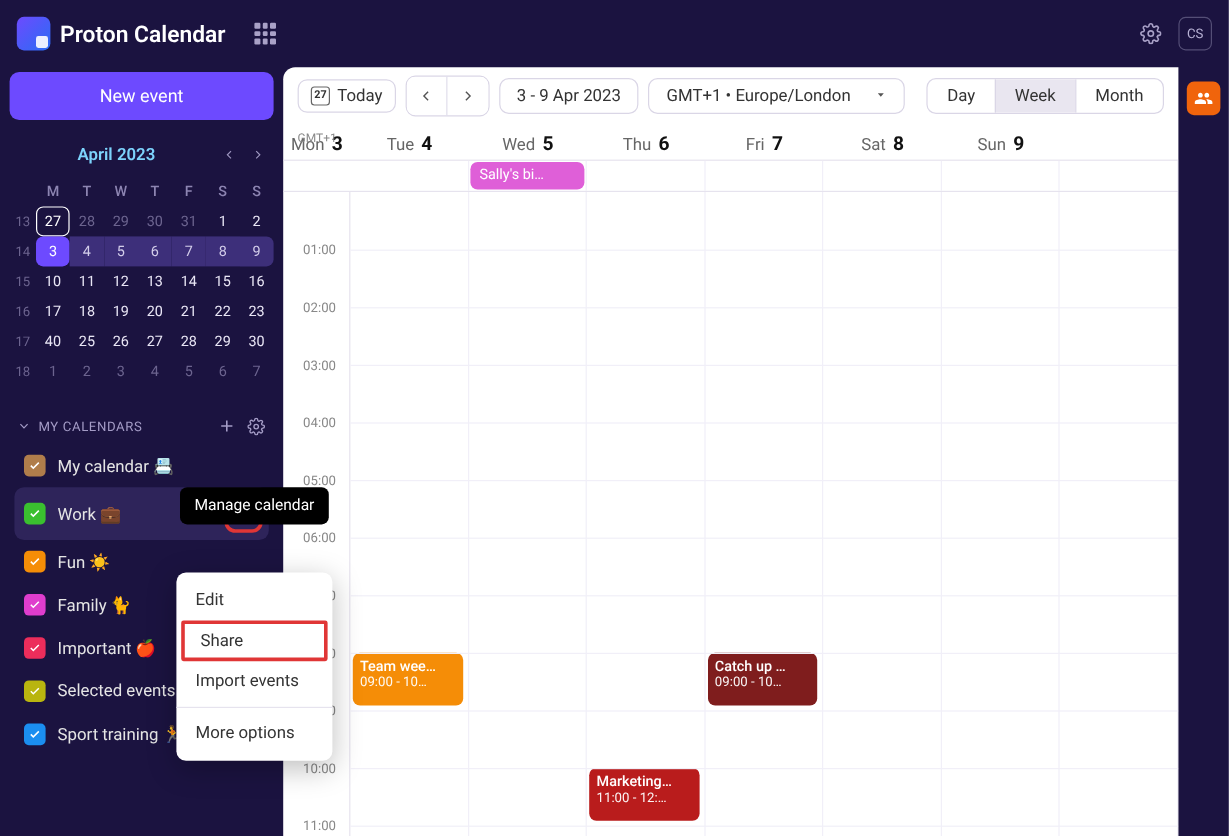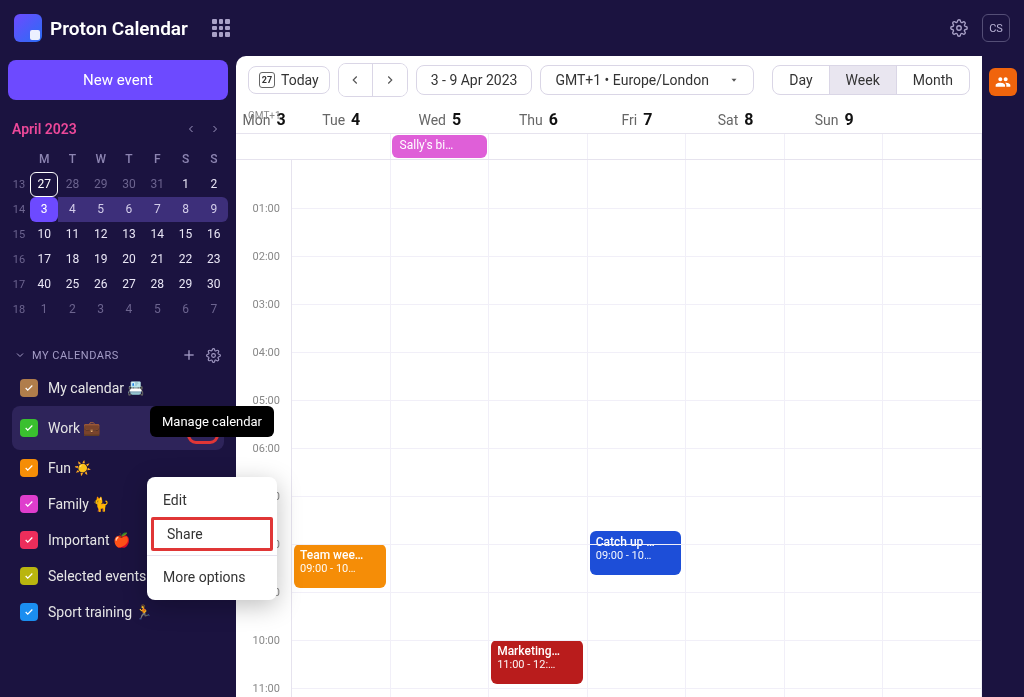--- a/index.html
+++ b/index.html
@@ -24,21 +24,21 @@
     .content { flex: 1; background: #fff; border-radius: 10px 0 0 0; overflow: hidden; position: relative; }
     .minibar { width: 42px; flex-shrink: 0; padding-top: 12px; display:flex; justify-content:center; }
     .minibar-icon { width: 28px; height: 28px; background:#f0640c; border-radius:6px; display:flex; align-items:center; justify-content:center; }
     .minibar-icon svg { fill:#fff; }
 
     
     .new-event { width: 100%; height: 40px; background: #6d4aff; color: #fff; border: none; border-radius: 8px; font-size: 15px; font-weight: 400; cursor: pointer; margin-bottom: 14px; margin-top: 4px; }
     
     
     .mini-header { display: flex; align-items: center; padding: 6px 4px; }
-    .mini-title { font-size: 14px; font-weight: 600; flex: 1; color:#ec4899; }
+    .mini-title { font-size: 14px; font-weight: 600; flex: 1; color:#7dd3fc;text-align:center; }
     .mini-nav { display: flex; gap: 6px; }
     .chev-btn { width: 18px; height: 18px; display:flex; align-items:center; justify-content:center; cursor:pointer; }
     .chev-btn svg { stroke: #9e97c0; fill:none; stroke-width:2; }
     .mini-grid { display: grid; grid-template-columns: 22px repeat(7, 1fr); font-size: 12px; }
     .mini-dow { text-align:center; color:#8d85b2; padding:8px 0 6px; font-weight:500; }
     .mini-wk { text-align:center; color:#6c648f; padding:6px 0; font-size:11px; }
     .mini-day { text-align:center; padding:5px 0; color:#6c648f; border-radius:6px; cursor:pointer; }
     .mini-day.curr { color:#e9e6f5; }
     .mini-day.today { border:1px solid #fff; color:#fff; padding:4px 0; }
     .mini-day.sel { background:#6d4aff; color:#fff; }
@@ -379,21 +379,21 @@
             </div>
           </div>
           <div class="daycol"></div>
           <div class="daycol">
             <div class="event" style="background:#b91c1c;top:480px;height:44px">
               <div class="etitle">Marketing…</div>
               <div class="etime">11:00 - 12:…</div>
             </div>
           </div>
           <div class="daycol">
-            <div class="event" style="background:#1d4ed8;top:371px;height:44px">
+            <div class="event" style="background:#7f1d1d;top:384px;height:44px">
               <div class="etitle">Catch up …</div>
               <div class="etime">09:00 - 10…</div>
             </div>
           </div>
           <div class="daycol"></div>
           <div class="daycol"></div>
           <div class="daycol"></div>
           <div class="hourline" style="top:48px"></div>
           <div class="hourline" style="top:96px"></div>
           <div class="hourline" style="top:144px"></div>
@@ -416,15 +416,16 @@
         </svg>
     </div>
   </div>
 </div>
 
 <div class="tooltip">Manage calendar</div>
 
 <div class="ctx-menu">
   <div class="ctx-item">Edit</div>
   <div class="ctx-item highlight">Share</div>
+  <div class="ctx-item">Import events</div>
   <hr class="ctx-divider">
   <div class="ctx-item">More options</div>
 </div>
 
 </body></html>

